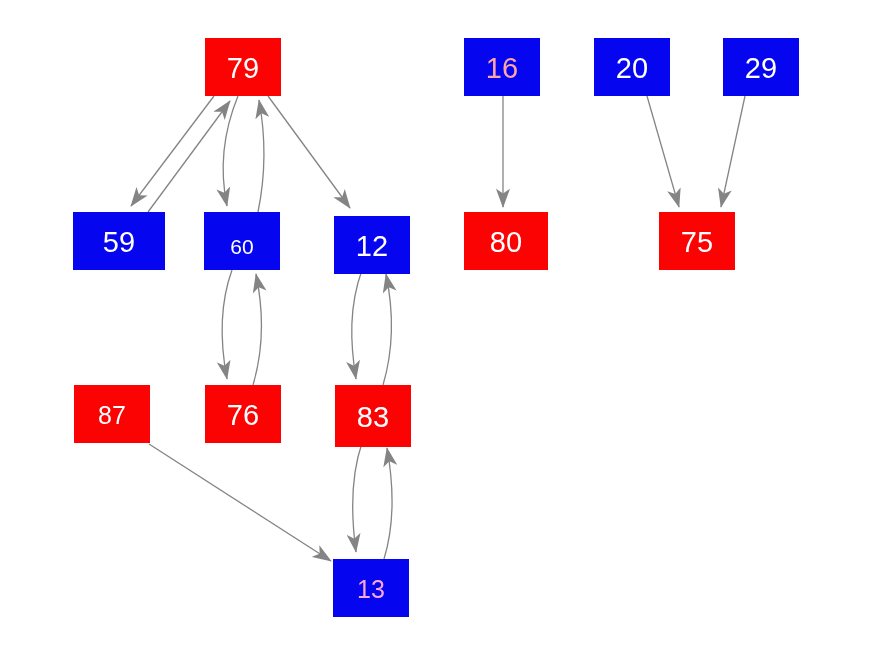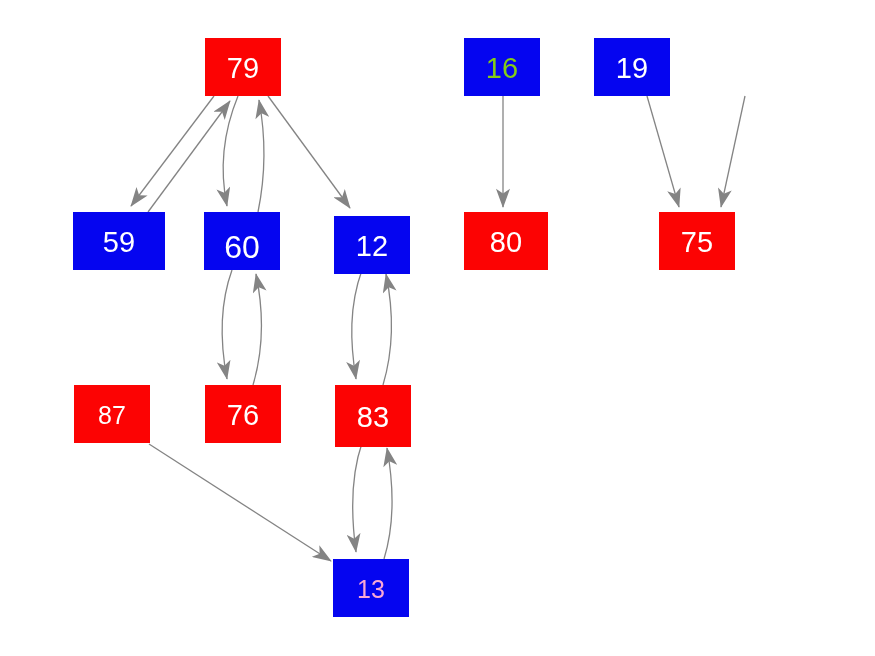--- a/index.html
+++ b/index.html
@@ -69,30 +69,33 @@
         <path d="M 149 444 L 331 561" class="edge-path" stroke="#848484" stroke-width="1.3" marker-end="url(#arrowhead)"></path>
         <path d="M 362 443 C 350 478 351 515 356 552" class="edge-path" stroke="#848484" stroke-width="1.3" marker-end="url(#arrowhead)"></path>
         <path d="M 384 559 C 395 523 394 487 387 448" class="edge-path" stroke="#848484" stroke-width="1.3" marker-end="url(#arrowhead)"></path>
       </g>
   </svg>
   <div id="nodes-layer">
       <div class="graph-node" style="left: 205px; top: 38px; width: 76px; height: 58px; background: rgb(252, 3, 3);">
         <span class="node-label" style="font-size: 29px; color: rgb(255, 255, 255);">79</span>
       </div>
       <div class="graph-node" style="left: 464px; top: 38px; width: 76px; height: 58px; background: rgb(5, 5, 240);">
-        <span class="node-label" style="font-size: 29px; color: #84cc16;">16</span>
+        <span class="node-label" style="font-size: 29px; color: #fca5a5;">16</span>
       </div>
       <div class="graph-node" style="left: 594px; top: 38px; width: 76px; height: 58px; background: rgb(5, 5, 240);">
-        <span class="node-label" style="font-size: 29px; color: rgb(255, 255, 255);">19</span>
+        <span class="node-label" style="font-size: 29px; color: rgb(255, 255, 255);">20</span>
+      </div>
+      <div class="graph-node" style="left: 723px; top: 38px; width: 76px; height: 58px; background: rgb(5, 5, 240);">
+        <span class="node-label" style="font-size: 29px; color: rgb(255, 255, 255);">29</span>
       </div>
       <div class="graph-node" style="left: 73px; top: 212px; width: 92px; height: 58px; background: rgb(5, 5, 240);">
         <span class="node-label" style="font-size: 29px; color: rgb(255, 255, 255);">59</span>
       </div>
       <div class="graph-node" style="left: 204px; top: 212px; width: 76px; height: 58px; background: rgb(5, 5, 240);">
-        <span class="node-label" style="font-size: 32px; color: rgb(255, 255, 255); margin-top: 8px;">60</span>
+        <span class="node-label" style="font-size: 21px; color: rgb(255, 255, 255); margin-top: 8px;">60</span>
       </div>
       <div class="graph-node" style="left: 334px; top: 216px; width: 76px; height: 58px; background: rgb(5, 5, 240);">
         <span class="node-label" style="font-size: 29px; color: rgb(255, 255, 255);">12</span>
       </div>
       <div class="graph-node" style="left: 464px; top: 212px; width: 84px; height: 58px; background: rgb(252, 3, 3);">
         <span class="node-label" style="font-size: 29px; color: rgb(255, 255, 255);">80</span>
       </div>
       <div class="graph-node" style="left: 659px; top: 212px; width: 76px; height: 58px; background: rgb(252, 3, 3);">
         <span class="node-label" style="font-size: 29px; color: rgb(255, 255, 255);">75</span>
       </div>

